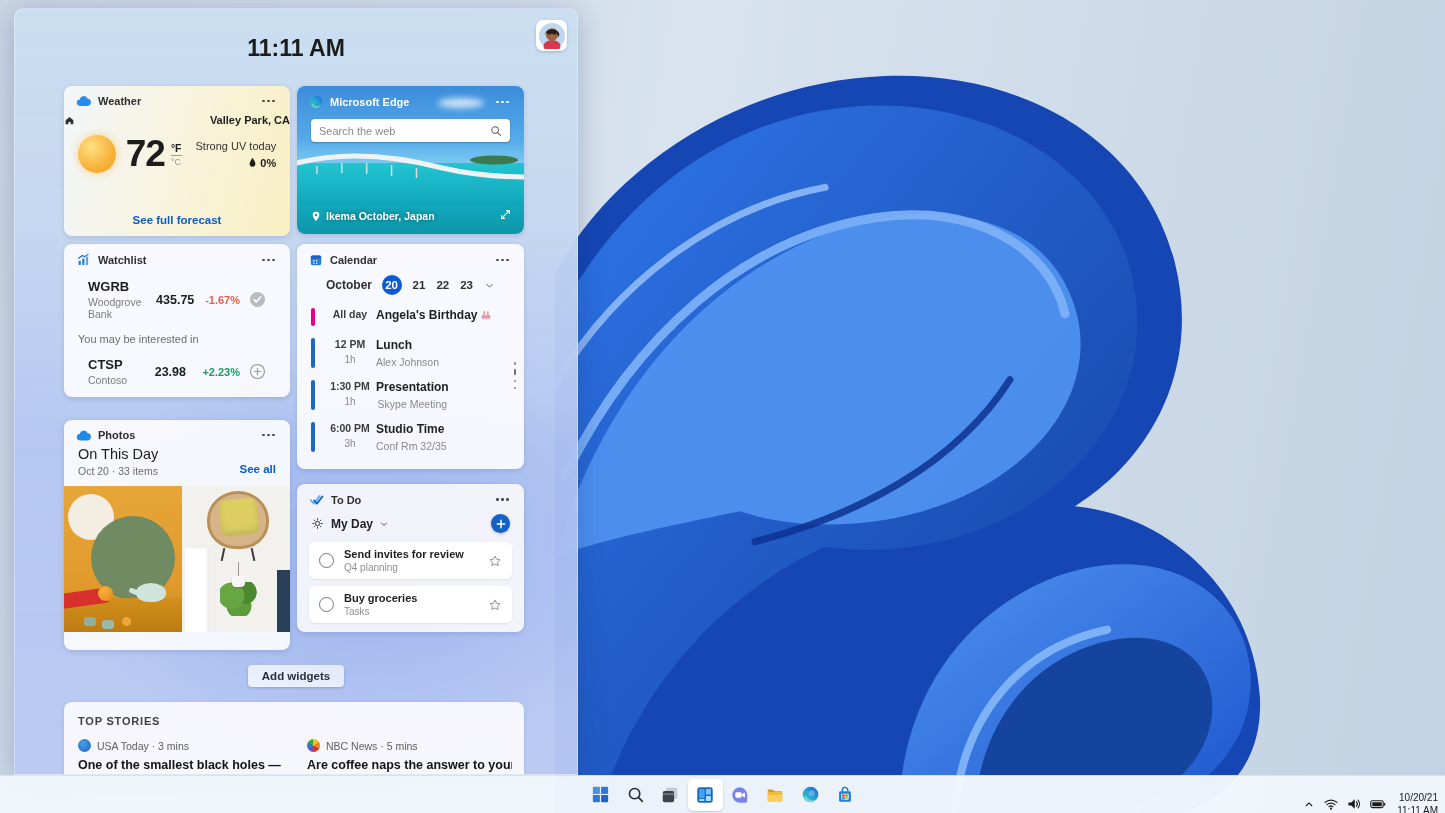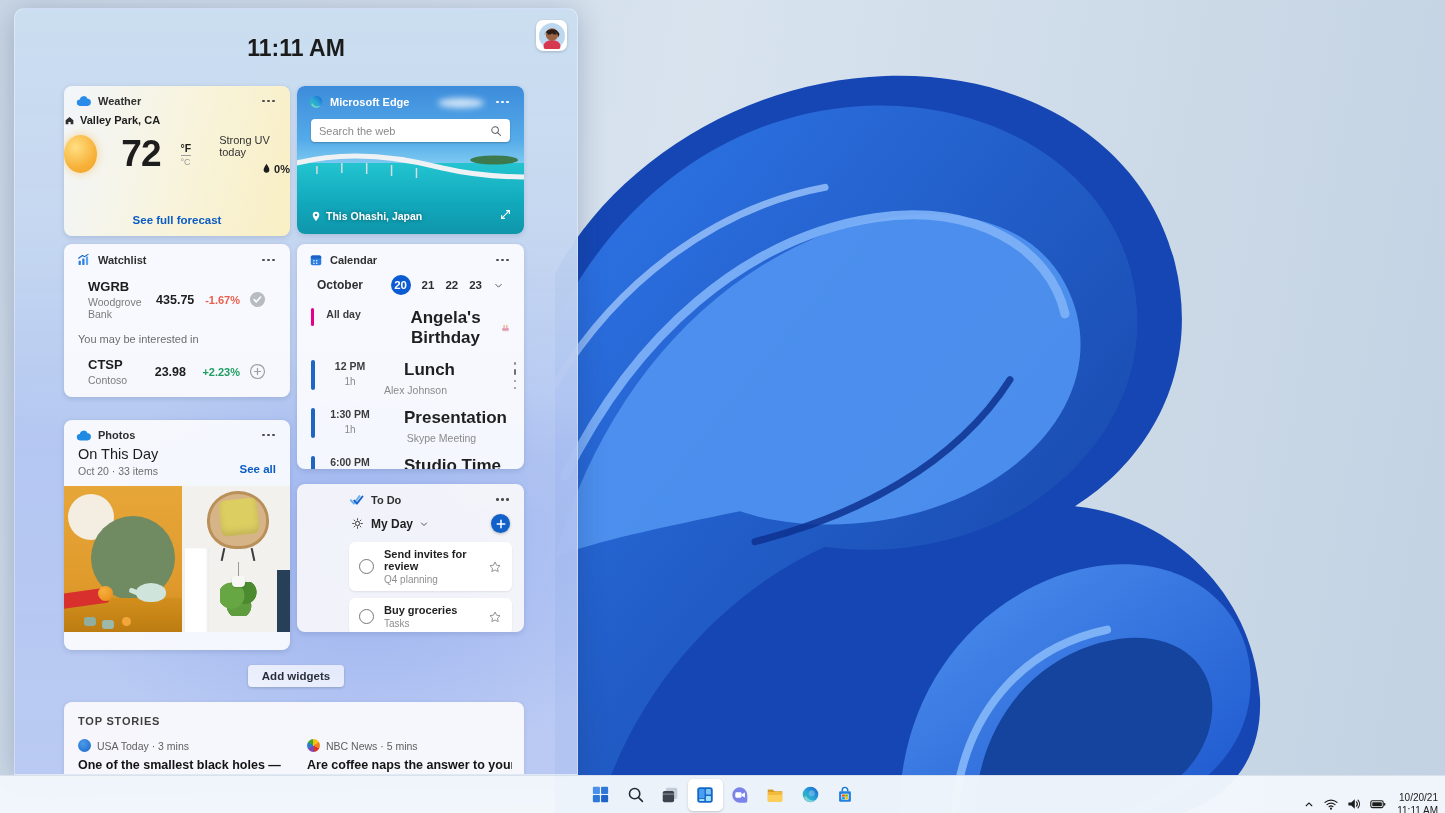--- a/index.html
+++ b/index.html
@@ -29,23 +29,23 @@
     box-shadow:0 1.5px 5px rgba(30,50,90,.14); overflow:hidden; }
   .card-head { display:flex; align-items:center; padding:9px 12px 0 12px; position:relative; z-index:3; }
   .card-title { font-size:11px; font-weight:700; color:#2f2f2f; margin-left:7px; }
   .dots { margin-left:auto; display:flex; align-items:center; cursor:pointer; padding:3px; }
   .dots i { width:2.6px; height:2.6px; border-radius:50%; background:#4d4d4d; display:block; margin-left:2.6px; }
   .dots.white i { background:#fff; }
 
   
   .weather { height:150px; margin-bottom:8px;
     background:linear-gradient(105deg,#f2f6fb 0%,#f8f3da 55%,#f9efc4 100%); }
-  .w-loc { display:flex; justify-content:flex-start; align-items:center; gap:5px; margin-top:7px;
+  .w-loc { display:flex; justify-content:space-between; align-items:center; gap:5px; margin-top:7px;
     font-size:11px; font-weight:700; color:#1d1d1d; }
-  .w-main { display:flex; align-items:center; justify-content:center; gap:24px; margin-top:7px; }
+  .w-main { display:flex; align-items:center; justify-content:center; gap:10px; margin-top:7px; }
   .w-sun { width:38px; height:38px; border-radius:50%;
     background:radial-gradient(circle at 35% 32%,#ffdf82,#f7b23a 60%,#ef9f22); box-shadow:0 0 10px rgba(247,178,58,.55); }
   .w-temp { font-size:37px; font-weight:600; color:#1d1d1d; letter-spacing:-1px; }
   .w-units { display:flex; flex-direction:column; margin-left:-4px; }
   .w-unit-f { font-size:10.5px; font-weight:700; color:#1d1d1d; border-bottom:1px solid #9c9c9c; padding-bottom:1px; }
   .w-unit-c { font-size:9px; color:#9a9a9a; padding-top:1px; }
   .w-info { display:flex; flex-direction:column; align-items:flex-end; gap:5px; margin-left:4px; }
   .w-cond { font-size:11px; color:#333; }
   .w-precip { display:flex; align-items:center; gap:3px; font-size:11px; font-weight:600; color:#222; }
   .w-link { position:absolute; bottom:10px; left:0; width:100%; text-align:center;
@@ -74,34 +74,34 @@
   .wl-ticker { font-size:13px; font-weight:700; color:#1d1d1d; }
   .wl-company { font-size:10.5px; color:#7c7c7c; margin-top:2px; }
   .wl-price { margin-left:auto; font-size:12.5px; font-weight:700; color:#1d1d1d; }
   .wl-change { width:54px; text-align:right; font-size:11px; font-weight:700; }
   .wl-change.down { color:#e8604c; } .wl-change.up { color:#1f9d61; }
   .wl-action { margin-left:9px; cursor:pointer; display:flex; }
   .wl-suggest { padding:0 14px; margin-top:13px; font-size:11px; color:#6d6d6d; }
 
   
   .calendar { height:225px; margin-bottom:15px; }
-  .cal-daterow { display:flex; align-items:center; padding:0 20px; margin-top:8px; }
+  .cal-daterow { display:flex; align-items:center; padding:0 29px; margin-top:8px; }
   .cal-month { font-size:12px; font-weight:700; color:#2f2f2f; }
   .cal-dates { margin-left:auto; display:flex; align-items:center; gap:11px; }
   .cal-date { font-size:11.5px; font-weight:600; color:#2f2f2f; cursor:pointer; }
   .cal-date.sel { width:20px; height:20px; border-radius:50%; background:#0b5bd3; color:#fff;
     display:flex; align-items:center; justify-content:center; }
   .cal-chevron { margin-left:11px; cursor:pointer; display:flex; }
   .cal-events { padding:0 14px; margin-top:13px; }
   .cal-ev { display:flex; margin-bottom:12px;text-align:center; }
   .cal-bar { width:4px; border-radius:2px; margin-right:9px; }
   .cal-ev-time { width:52px; }
   .cal-ev-when { font-size:10.5px; font-weight:600; color:#3c3c3c; }
   .cal-ev-dur { font-size:10px; color:#8a8a8a; margin-top:4px; }
-  .cal-ev-title { font-size:17px; font-weight:700; color:#1f1f1f; display:flex; align-items:center; gap:2px;margin-left:28px; }
+  .cal-ev-title { font-size:12px; font-weight:700; color:#1f1f1f; display:flex; align-items:center; gap:2px; }
   .cal-ev-sub { font-size:10.5px; color:#8a8a8a; margin-top:4px; }
   .cal-scroll { position:absolute; right:8px; top:118px; display:flex; flex-direction:column; gap:4.5px; align-items:center; }
   .cal-scroll i { width:2.5px; height:2.5px; border-radius:2px; background:#8d8d8d; }
   .cal-scroll i.big { height:6px; background:#6f6f6f; }
 
   
   .photos { height:230px; }
   .ph-row { display:flex; align-items:flex-end; padding:0 14px; margin-top:5px; }
   .ph-heading { font-size:14.5px; color:#1d1d1d; font-weight:500; }
   .ph-sub { font-size:10.5px; color:#6d6d6d; margin-top:3px; }
@@ -129,21 +129,21 @@
   .ph2 .leg1 { left:40px; transform:rotate(12deg); } .ph2 .leg2 { left:70px; transform:rotate(-12deg); }
   .ph2 .string { position:absolute; left:56px; top:76px; width:1px; height:16px; background:#9a9a9a; }
   .ph2 .pot { position:absolute; left:50px; top:90px; width:13px; height:11px; background:#f7f7f5; border-radius:2px 2px 4px 4px; box-shadow:0 1px 2px rgba(0,0,0,.15); }
   .ph2 .plant { position:absolute; left:38px; top:96px; width:38px; height:34px;
     background:radial-gradient(circle at 30% 40%,#67a743 0 38%,transparent 40%),
                radial-gradient(circle at 65% 30%,#4c8a30 0 34%,transparent 36%),
                radial-gradient(circle at 50% 70%,#5f9c3e 0 40%,transparent 42%); }
   .ph2 .sliver { position:absolute; right:0; bottom:0; width:13px; height:62px; background:#274057; }
 
   
-  .todo { height:148px; background:rgba(247,247,251,.93);padding-left:40px; }
+  .todo { height:148px; background:rgba(247,247,251,.93); }
   .td-myday { display:flex; align-items:center; padding:0 14px; margin-top:8px; }
   .td-myday-label { font-size:12px; font-weight:700; color:#1f1f1f; margin:0 6px 0 7px; }
   .td-add { margin-left:auto; width:19px; height:19px; border-radius:50%; background:#1161c8; color:#fff;
     display:flex; align-items:center; justify-content:center; cursor:pointer; box-shadow:0 1px 3px rgba(0,0,0,.25); }
   .td-task { display:flex; align-items:center; background:#fff; border-radius:6px; margin:0 12px 7px 12px;
     padding:6px 10px; box-shadow:0 1px 2px rgba(0,0,0,.08); }
   .td-tasks { margin-top:9px; }
   .td-check { width:15px; height:15px; border:1.5px solid #767676; border-radius:50%; cursor:pointer; flex:none; }
   .td-body { margin-left:10px; }
   .td-title { font-size:11px; font-weight:700; color:#1f1f1f; }
@@ -395,21 +395,21 @@
             <svg width="12" height="12" viewBox="0 0 20 20">
               <circle cx="8.5" cy="8.5" r="5.5" fill="none" stroke="#5f5f5f" stroke-width="1.7"></circle>
               <path d="M13 13 L17.5 17.5" stroke="#5f5f5f" stroke-width="1.7" stroke-linecap="round"></path>
             </svg>
           </div>
           <div class="edge-foot">
             <svg width="10" height="11" viewBox="0 0 20 22">
               <path d="M10 1.5 a6.5 6.5 0 0 1 6.5 6.5 c0 4.5-6.5 12-6.5 12 s-6.5-7.5-6.5-12 A6.5 6.5 0 0 1 10 1.5 Z" fill="#fff"></path>
               <circle cx="10" cy="8" r="2.4" fill="#1b8bb5"></circle>
             </svg>
-            <span class="edge-caption">This Ohashi, Japan</span>
+            <span class="edge-caption">Ikema October, Japan</span>
             <span class="edge-expand">
               <svg width="13" height="13" viewBox="0 0 20 20">
                 <path d="M4 16 L16 4 M11.5 4 H16 V8.5 M8.5 16 H4 V11.5" fill="none" stroke="#fff" stroke-width="1.7" stroke-linecap="round"></path>
               </svg>
             </span>
           </div>
         </div>
 
         <div class="card calendar">
           <div class="card-head">

